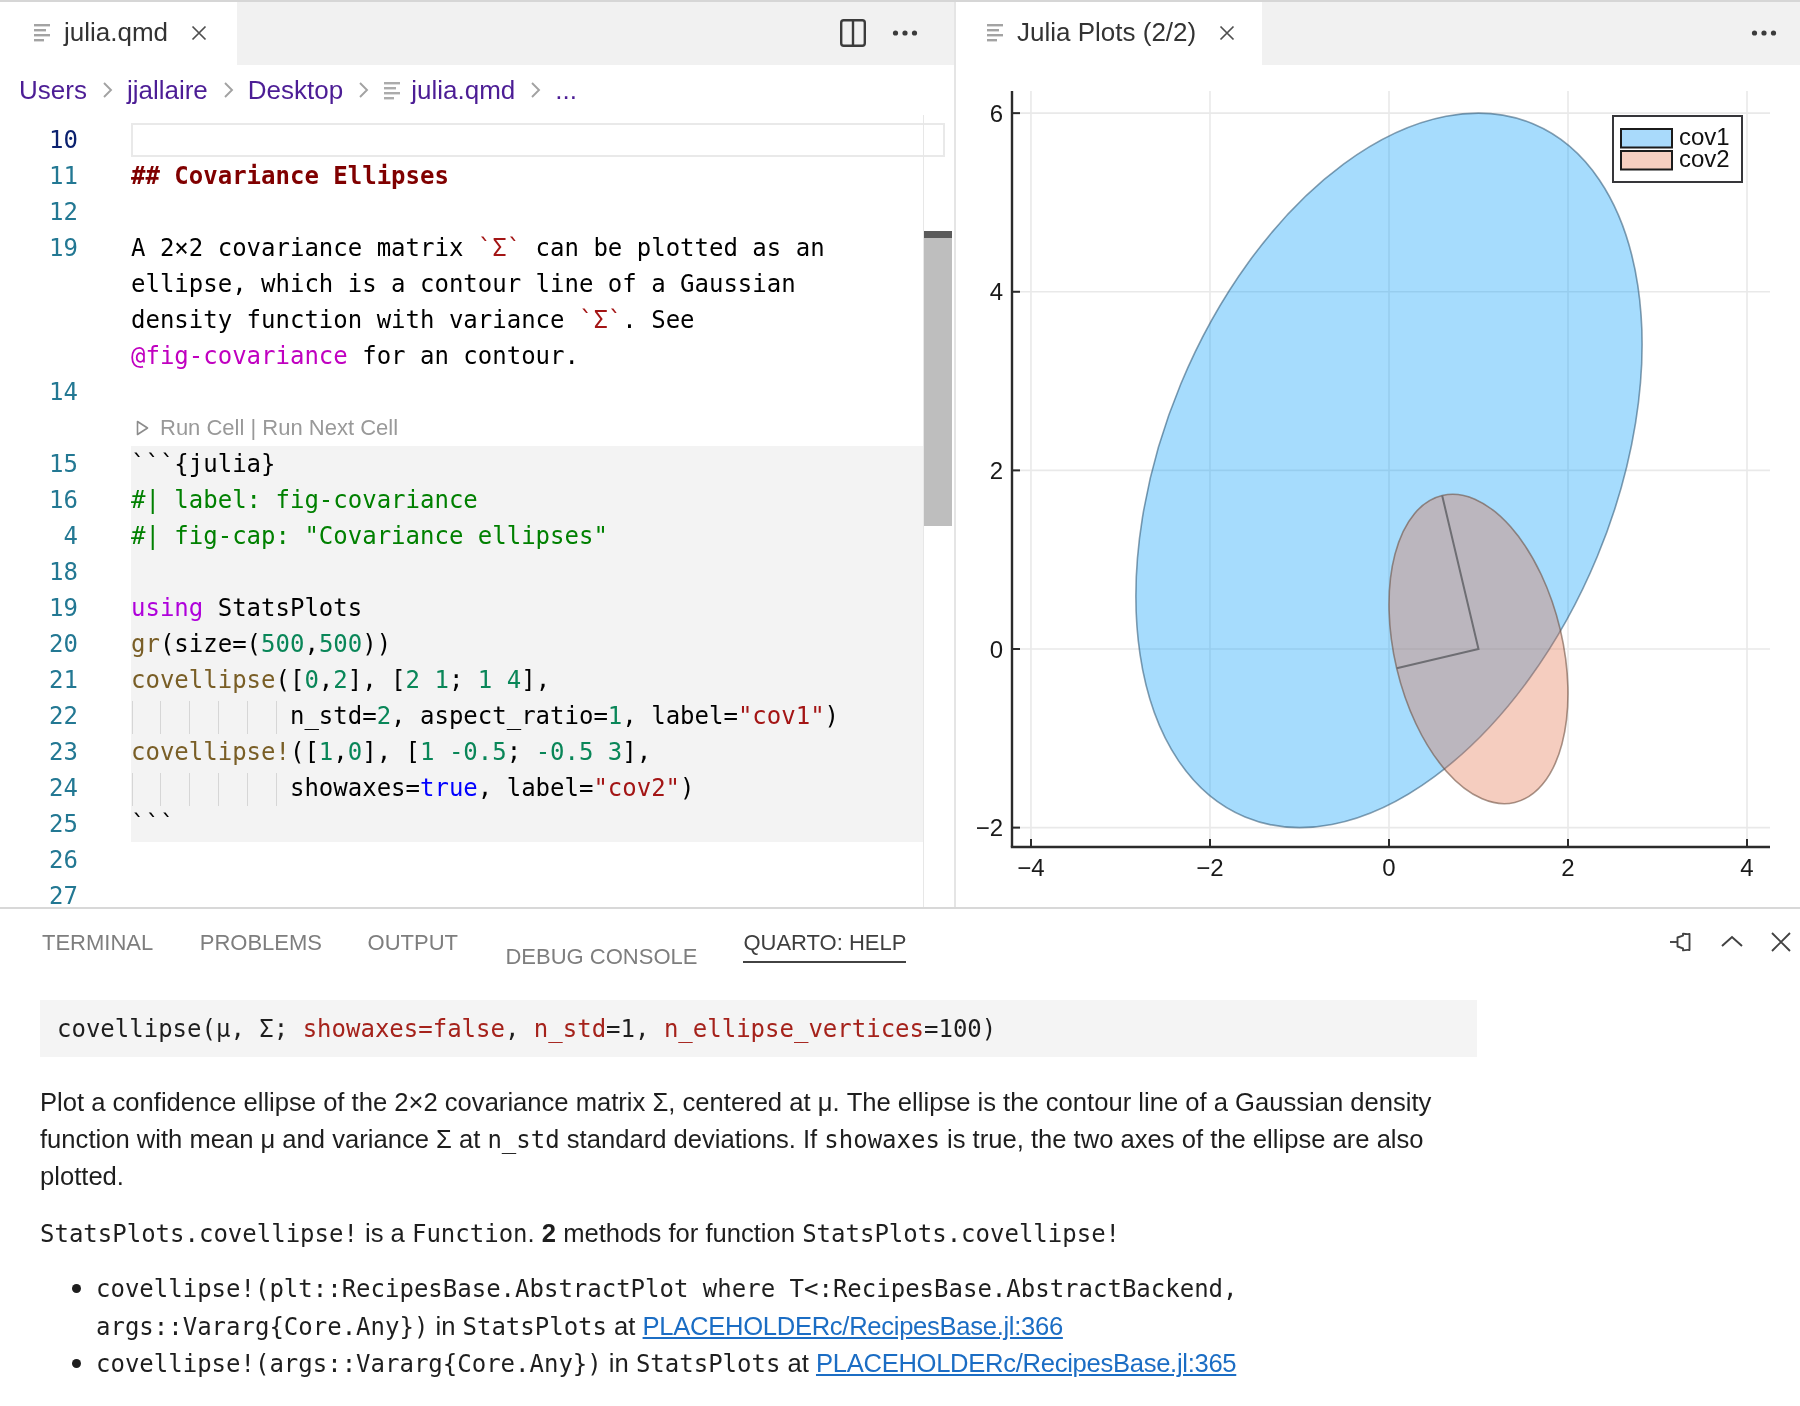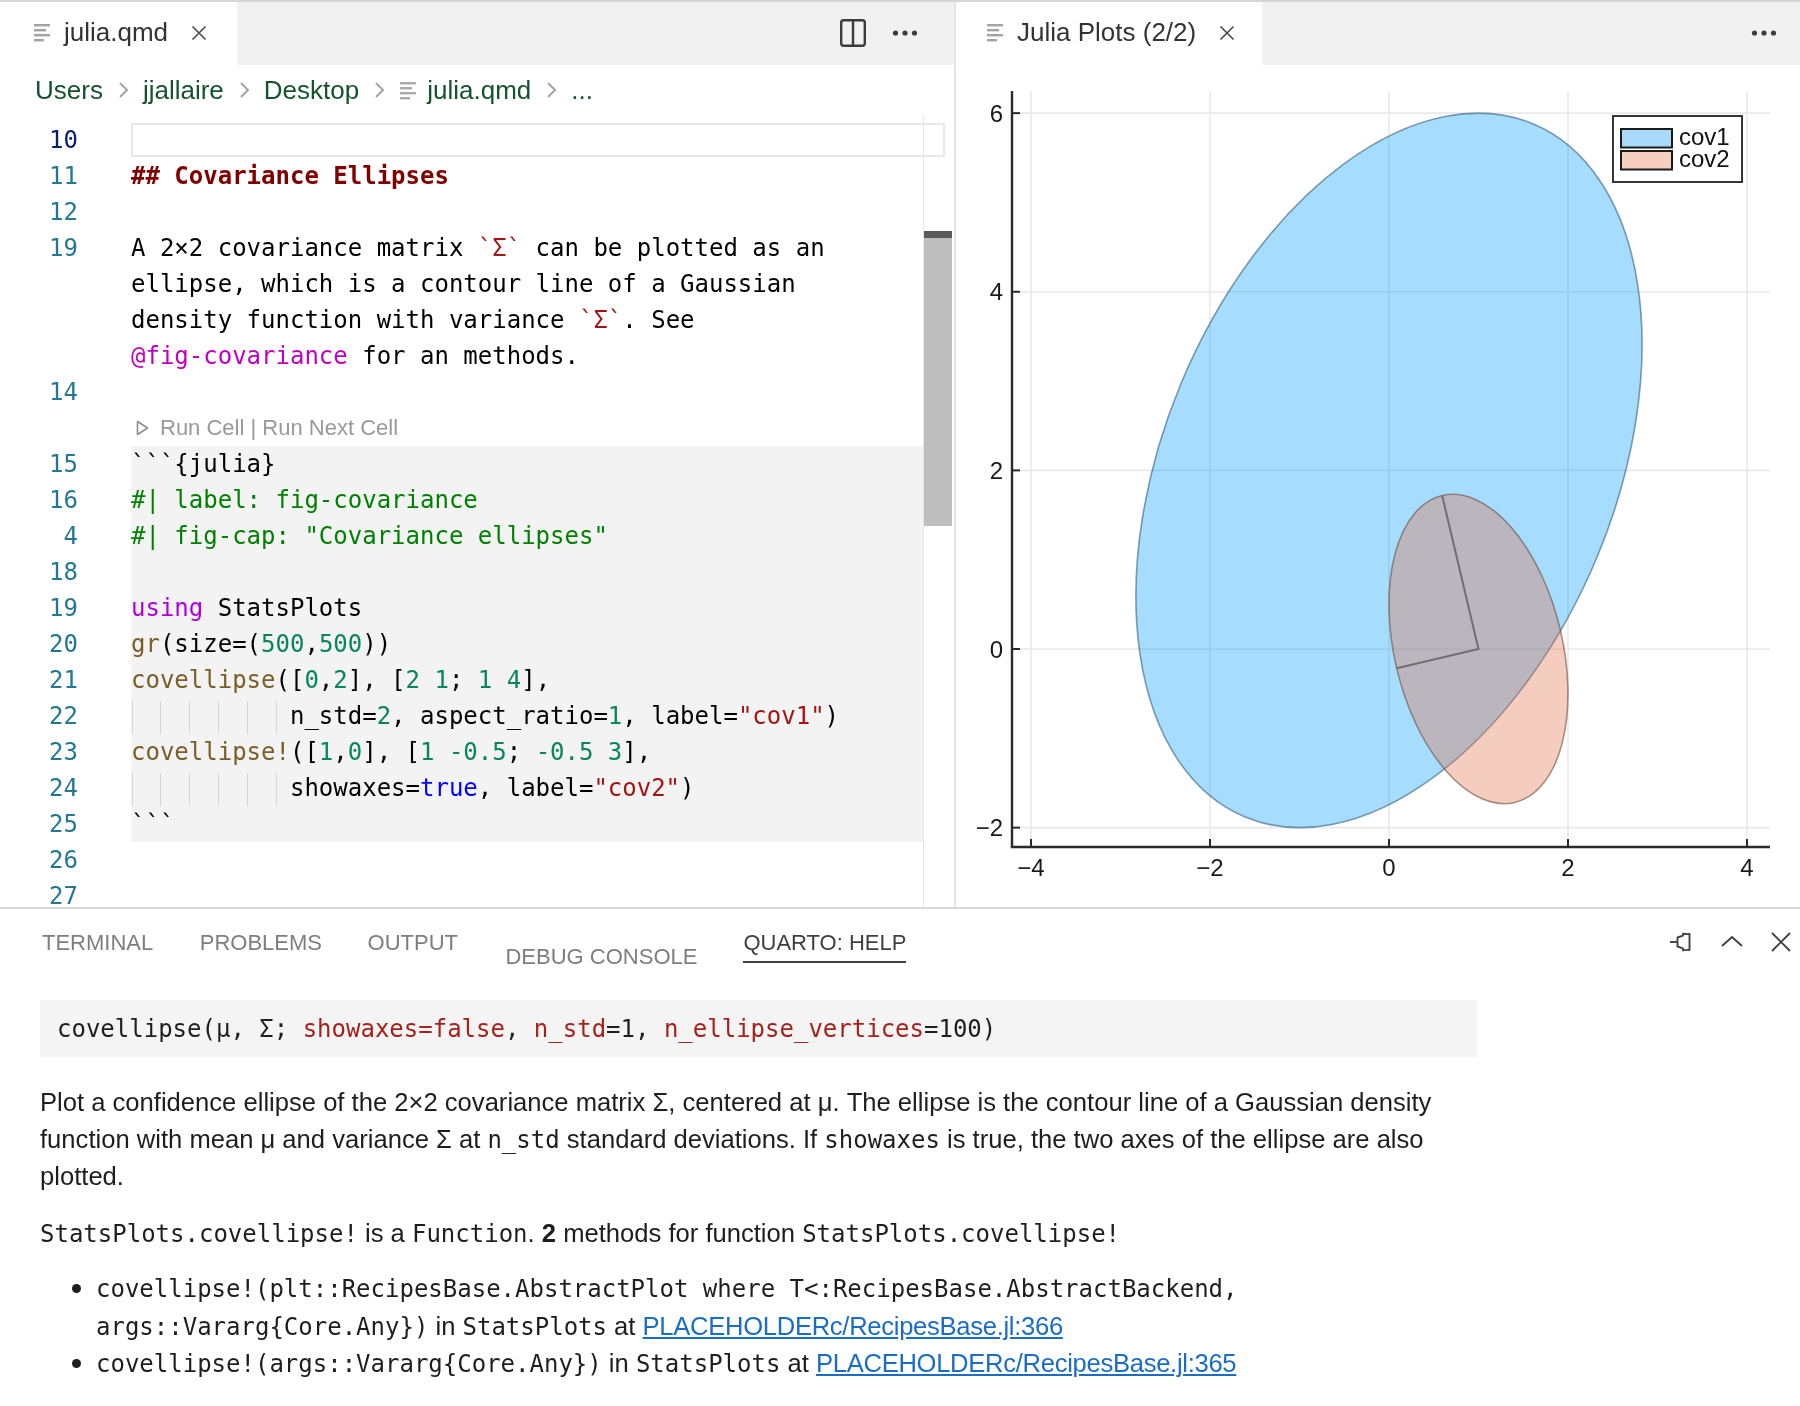--- a/index.html
+++ b/index.html
@@ -15,22 +15,22 @@
 
   
   .tabbar{position:relative;height:65px;background:#F1F1F1;}
   .tab{position:absolute;left:0;top:0;height:65px;background:#fff;display:flex;align-items:center;box-sizing:border-box;}
   .tab .ticon{margin-right:13px;flex:none;display:flex;}
   .tab .tlabel{font-size:26px;color:#333333;white-space:pre;}
   .tab .tclose{margin-left:22px;display:flex;flex:none;}
   .tabactions{position:absolute;top:0;height:65px;display:flex;align-items:center;}
 
   
-  #breadcrumbs{height:50px;background:#fff;display:flex;align-items:center;padding-left:35px;
-               font-size:26px;color:#14532d;text-align:center;}
+  #breadcrumbs{height:50px;background:#fff;display:flex;align-items:center;padding-left:19px;
+               font-size:26px;color:#4c1d95;text-align:center;}
   #breadcrumbs .bsep{margin:0 7px;display:flex;}
   #breadcrumbs .bicon{margin-right:10px;display:flex;}
   #breadcrumbs .bitem{display:flex;align-items:center;white-space:pre;}
 
   
   #editor{position:absolute;left:0;top:115px;width:954px;height:792px;background:#fff;
           font-family:"DejaVu Sans Mono",monospace;font-size:24px;}
   #rows{position:absolute;left:0;top:7px;width:954px;}
   .crow{position:relative;height:36px;white-space:pre;}
   .lnum{position:absolute;left:0;top:0;width:78px;text-align:right;color:#237893;line-height:36px;}
@@ -168,21 +168,21 @@
         </div>
 
       <div id="editor">
         <div id="rows">
             <div class="crow"><div class="curline"></div><span class="lnum cur">10</span></div>
             <div class="crow"><span class="lnum">11</span><span class="ctext"><span class="s-heading">## Covariance Ellipses</span></span></div>
             <div class="crow"><span class="lnum">12</span></div>
             <div class="crow"><span class="lnum">19</span><span class="ctext"><span class="s-text">A 2×2 covariance matrix </span><span class="s-raw">`Σ`</span><span class="s-text"> can be plotted as an</span></span></div>
             <div class="crow"><span class="ctext"><span class="s-text">ellipse, which is a contour line of a Gaussian</span></span></div>
             <div class="crow"><span class="ctext"><span class="s-text">density function with variance </span><span class="s-raw">`Σ`</span><span class="s-text">. See</span></span></div>
-            <div class="crow"><span class="ctext"><span class="s-ref">@fig-covariance</span><span class="s-text"> for an methods.</span></span></div>
+            <div class="crow"><span class="ctext"><span class="s-ref">@fig-covariance</span><span class="s-text"> for an contour.</span></span></div>
             <div class="crow"><span class="lnum">14</span></div>
             <div class="crow"><div class="lensrow"><svg width="17" height="18" viewBox="0 0 17 18">
                   <path d="M3.5 2.5 L13.5 9 L3.5 15.5 Z" stroke="#8C8C8C" stroke-width="1.6" fill="none" stroke-linejoin="round"></path>
                 </svg><span>Run Cell | Run Next Cell</span></div></div>
             <div class="crow"><div class="cellbg"></div><span class="lnum">15</span><span class="ctext"><span class="s-text">```{julia}</span></span></div>
             <div class="crow"><div class="cellbg"></div><span class="lnum">16</span><span class="ctext"><span class="s-comment">#| label: fig-covariance</span></span></div>
             <div class="crow"><div class="cellbg"></div><span class="lnum">4</span><span class="ctext"><span class="s-comment">#| fig-cap: "Covariance ellipses"</span></span></div>
             <div class="crow"><div class="cellbg"></div><span class="lnum">18</span></div>
             <div class="crow"><div class="cellbg"></div><span class="lnum">19</span><span class="ctext"><span class="s-keyword">using</span><span class="s-text"> StatsPlots</span></span></div>
             <div class="crow"><div class="cellbg"></div><span class="lnum">20</span><span class="ctext"><span class="s-func">gr</span><span class="s-text">(size=(</span><span class="s-num">500</span><span class="s-text">,</span><span class="s-num">500</span><span class="s-text">))</span></span></div>

